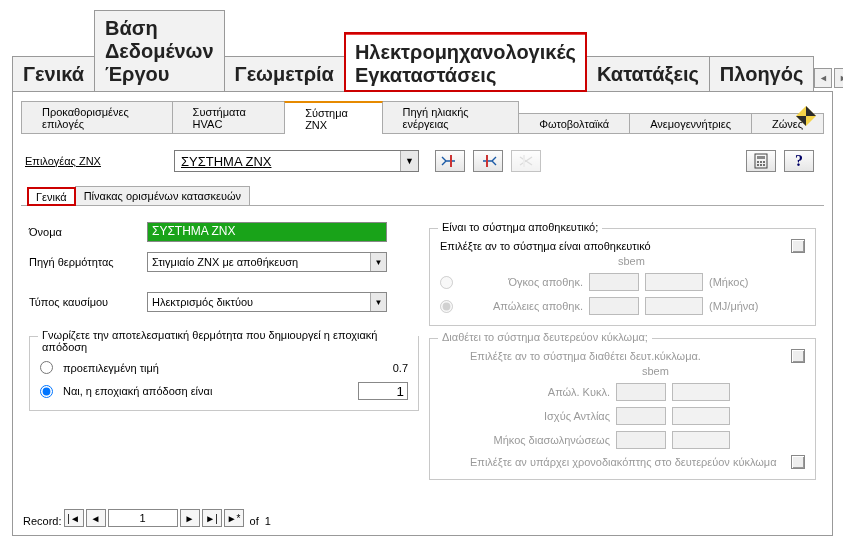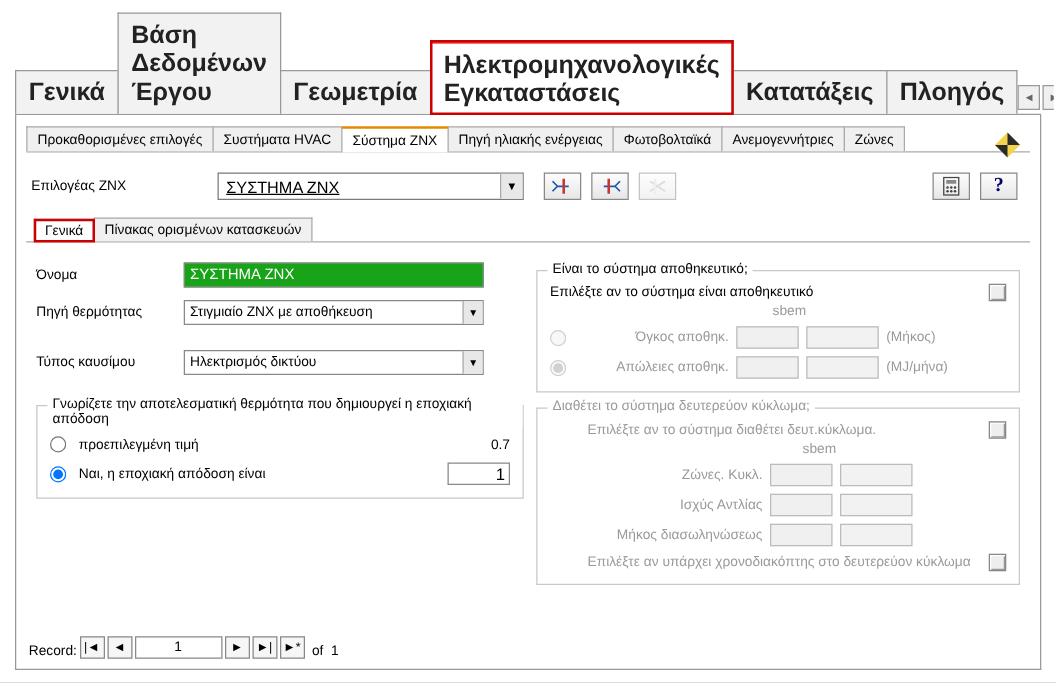--- a/index.html
+++ b/index.html
@@ -96,21 +96,21 @@
   }
 
   
   .tabs-sub {
     display: flex;
     align-items: flex-end;
     border-bottom: 1px solid #aaa;
     position: relative;
   }
   .tab-sub {
-    padding: 4px 8px 3px;
+    padding: 4px 20px 3px;
     border: 1px solid #aaa;
     border-bottom: none;
     background: #f0f0f0;
     margin-left: -1px;
     font-size: 11px;
   }
   .tab-sub:first-child { margin-left: 0; }
   .tab-sub.active {
     background: #fff;
     top: 1px;
@@ -125,21 +125,21 @@
   }
   .app-icon svg { width: 24px; height: 24px; }
 
   
   .selector-row {
     display: flex;
     align-items: center;
     padding: 16px 2px 10px;
     gap: 6px;
   }
-  .selector-label { width: 145px; padding-left: 2px; }
+  .selector-label { width: 145px; padding-left: 2px; text-decoration: underline; }
   .selector-combo {
     width: 245px; height: 22px;
     border: 1px solid #7a7a7a;
     background: #fff;
     display: flex; align-items: center;
     padding-left: 6px;
     font-size: 13px;
     position: relative;
     text-decoration: underline;
   }
@@ -458,21 +458,21 @@
           <div class="groupbox disabled">
             <div class="groupbox-title">Διαθέτει το σύστημα δευτερεύον κύκλωμα;</div>
             <div class="check-row" style="margin-top:4px">
               <span class="lbl" style="color:#9a9a9a">Επιλέξτε αν το σύστημα διαθέτει δευτ.κύκλωμα.</span>
               <div class="square-check"></div>
             </div>
             <div class="field-line" style="margin-top:2px">
               <span class="col-label" style="text-align:center; width:auto; margin-left:172px;">sbem</span>
             </div>
             <div class="field-line">
-              <span class="col-label" style="width:140px">Ζώνες. Κυκλ.</span>
+              <span class="col-label" style="width:140px">Απώλ. Κυκλ.</span>
               <button class="small-btn"></button>
               <div class="num-box"></div>
               <span class="unit"></span>
             </div>
             <div class="field-line">
               <span class="col-label" style="width:140px">Ισχύς Αντλίας</span>
               <button class="small-btn"></button>
               <div class="num-box"></div>
               <span class="unit"></span>
             </div>

